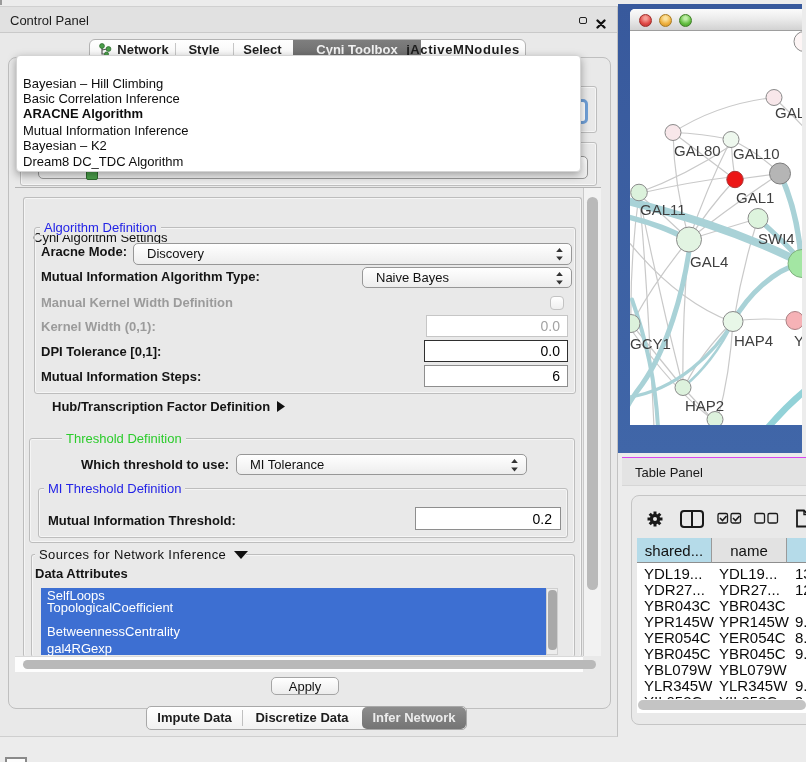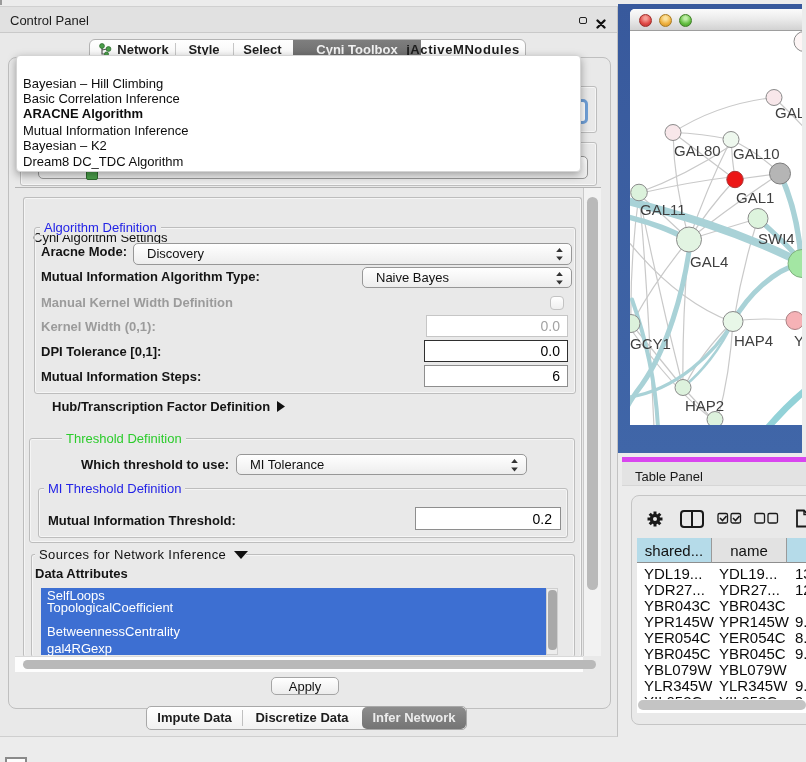--- a/index.html
+++ b/index.html
@@ -47,21 +47,21 @@
 #btabsel{position:absolute;left:215px;top:0;width:104px;height:22px;background:linear-gradient(#8d8d8d,#747474);border-radius:5px;color:#ececec !important;}
 
 #drop{left:16px;top:55px;width:565px;height:117px;background:#fff;border:1px solid #d4d4d4;border-radius:4px;box-shadow:0 3px 9px rgba(0,0,0,.35);box-sizing:border-box;}
 #drop .hint{position:absolute;left:0;width:565px;top:4px;text-align:center;font-size:13px;color:#b6b6b6;}
 #drop .it{position:absolute;left:6px;font-size:13px;color:#0d0d0d;white-space:nowrap;}
 
 #netframe{left:618px;top:4px;width:184px;height:449px;background:linear-gradient(#38599c,#4066a8);}
 #macwin{left:12px;top:5px;width:172px;height:416px;background:#fff;border-radius:5px 0 0 0;overflow:hidden;}
 #mactb{left:0;top:0;width:172px;height:22px;background:linear-gradient(#fbfbfb 0%,#ececec 45%,#d2d2d2 100%);border-bottom:1px solid #9e9e9e;box-sizing:border-box;}
 .light{position:absolute;top:5px;width:13px;height:13px;border-radius:50%;box-sizing:border-box;}
-#tablebar{left:622px;top:457px;width:184px;height:29px;background:#e3e3e3;border-top:5px solid #d946ef;border-bottom:1px solid #d6d6d6;box-sizing:border-box;}
+#tablebar{left:622px;top:457px;width:184px;height:29px;background:#e3e3e3;border-top:1px solid #d946ef;border-bottom:1px solid #d6d6d6;box-sizing:border-box;}
 #tablebar .t{position:absolute;left:13px;top:7px;font-size:13px;color:#191919;}
 #tablewin{left:631px;top:495px;width:185px;height:230px;background:#e9e9e9;border:1px solid #c5c5c5;border-radius:8px;box-sizing:border-box;}
 #tbl{position:absolute;left:5px;top:42px;width:180px;height:175px;background:#fff;overflow:hidden;}
 .hcell{position:absolute;top:0;height:25px;box-sizing:border-box;border-right:1px solid #9a9a9a;border-bottom:1px solid #8e8e8e;font-size:15px;color:#111;text-align:center;line-height:25px;}
 .trow{position:absolute;left:0;width:260px;height:16px;font-size:15px;color:#0b0b0b;white-space:nowrap;}
 .trow span{position:absolute;top:0;}
 #tblhs{position:absolute;left:6px;top:204px;width:168px;height:10px;background:#c4c4c4;border-radius:5px;}
 #cornerbtn{left:5px;top:757px;width:18px;height:10px;background:#fdfdfd;border:2px solid #8a8a8a;}
 #topnotch{left:0;top:0;width:2px;height:5px;background:#9a9a9a;}
 </style>

